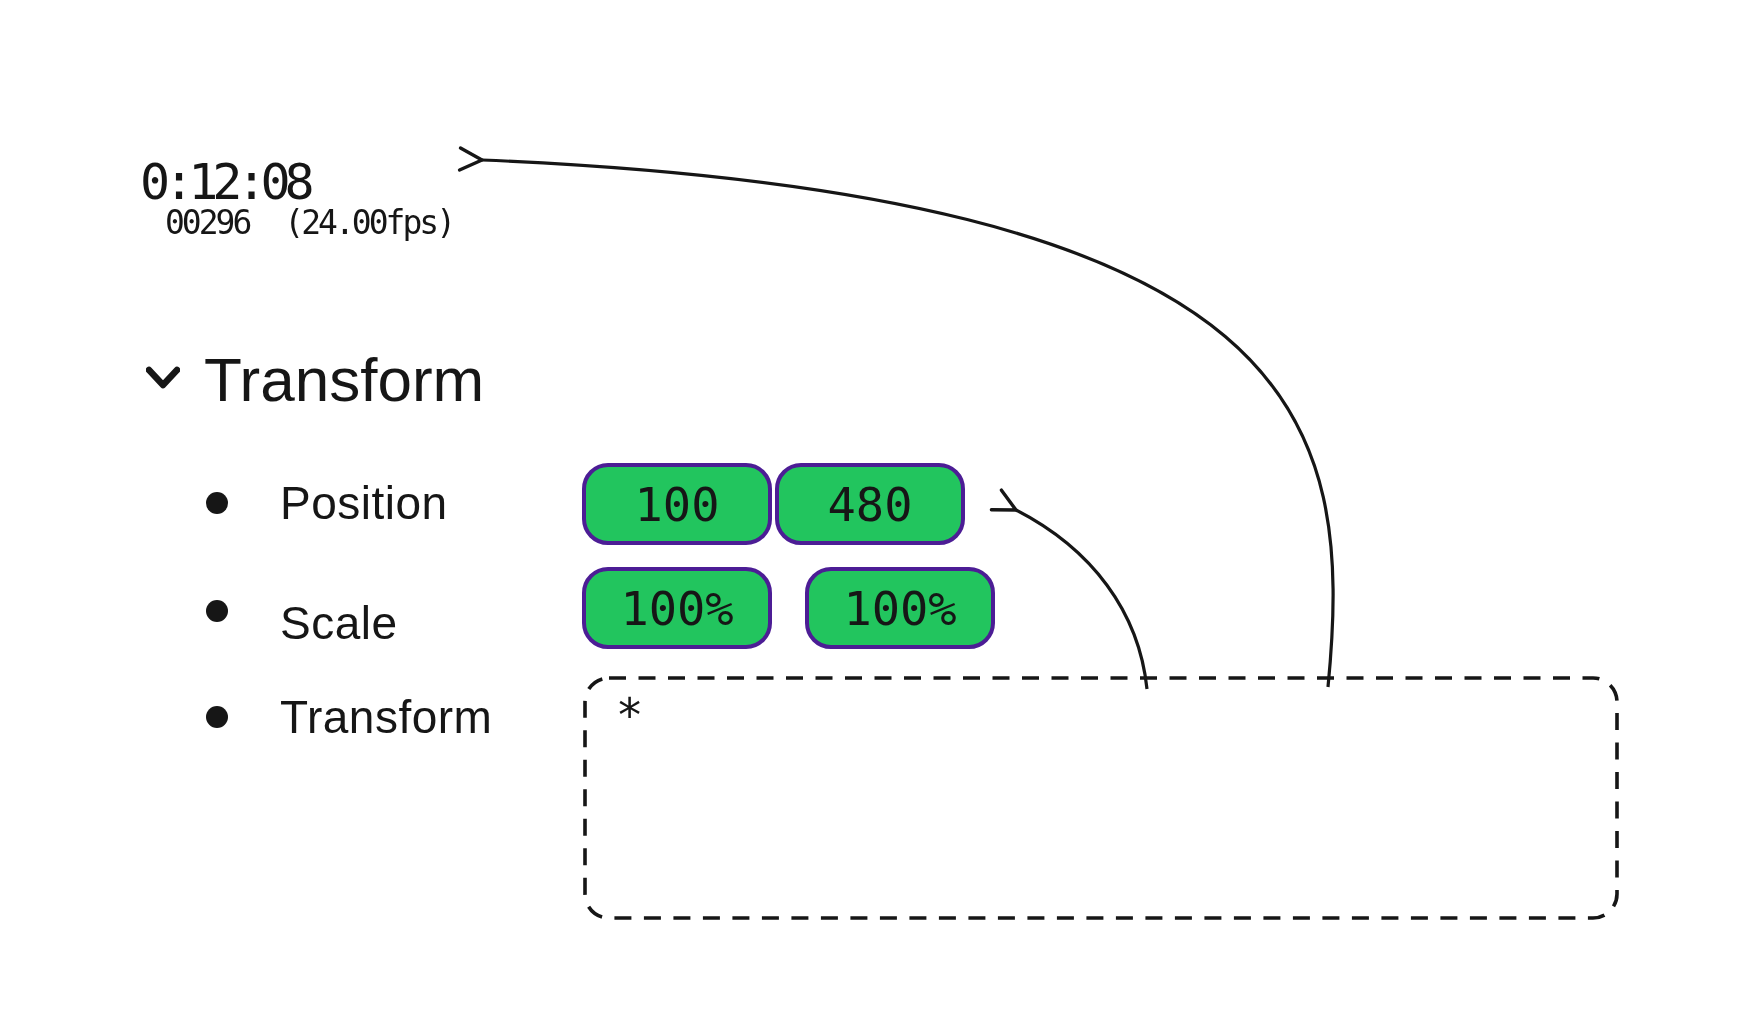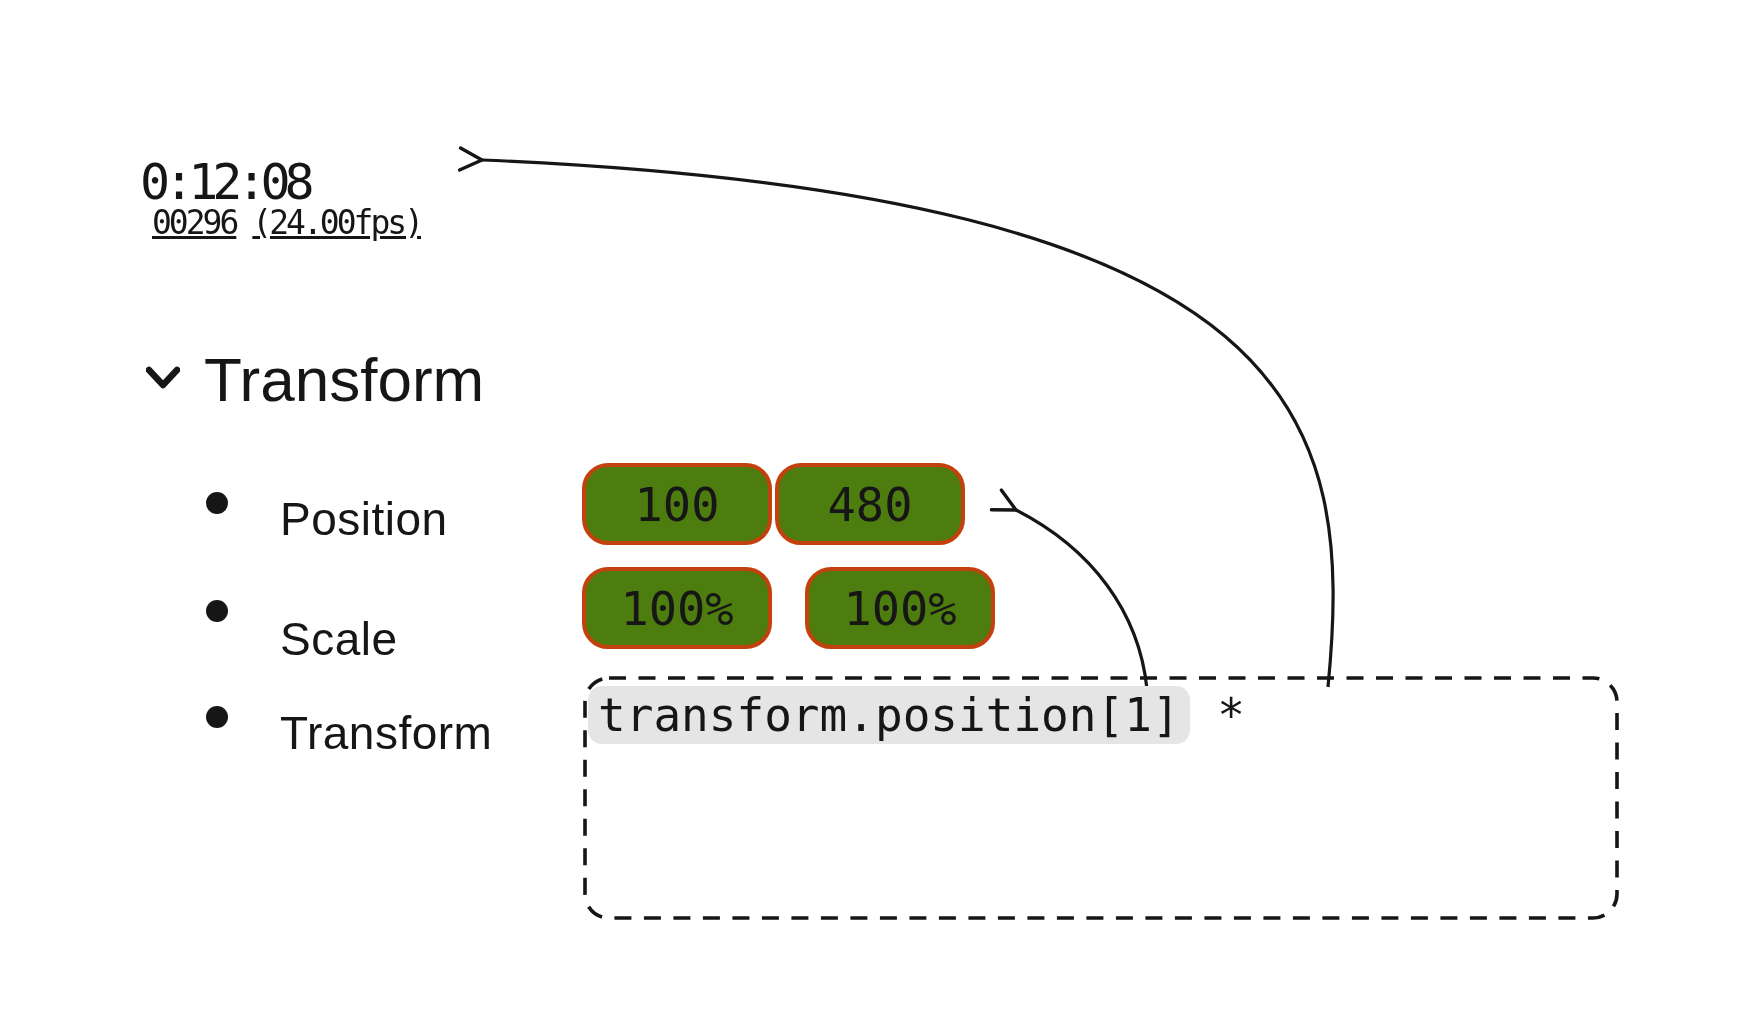--- a/index.html
+++ b/index.html
@@ -16,57 +16,57 @@
   
   .timecode {
     left: 140px; top: 116px;
     font-family: "DejaVu Sans Mono", monospace;
     font-size: 50px; line-height: 1;
     letter-spacing: -6px;
     font-weight: 500;
     margin-top: 41px;
   }
   .frameinfo {
-    left: 152px; top: 206px;
+    left: 165px; top: 206px;
     font-family: "DejaVu Sans Mono", monospace;
     font-size: 33px; line-height: 1;
     letter-spacing: -3px;
-    display: flex; gap: 16px; text-decoration: underline;
+    display: flex; gap: 35px;
   }
 
   
   .chevron { left: 146px; top: 366px; width: 34px; height: 23px; }
   .section-title {
     left: 204px; top: 352px;
     font-size: 62px; line-height: 56px;
     letter-spacing: 0px;
   }
 
   
   .bullet {
     width: 22px; height: 22px; border-radius: 50%;
     background: #161616; left: 206px;
   }
   .row-label {
     left: 280px;
-    font-size: 46px; line-height: 46px; letter-spacing: 0.5px; margin-top: 16px;
+    font-size: 46px; line-height: 46px; letter-spacing: 0.5px;
   }
   .b-pos { top: 492px; } .l-pos { top: 480px; }
   .b-scl { top: 600px; } .l-scl { top: 600px; }
   .b-rot { top: 706px; } .l-rot { top: 694px; }
 
   
   .valbox {
     width: 190px; height: 82px;
-    border: 4px solid #c2410c; border-radius: 26px;
+    border: 4px solid #4c1d95; border-radius: 26px;
     box-sizing: border-box;
     display: flex; align-items: center; justify-content: center;
     font-family: "DejaVu Sans Mono", monospace;
     font-size: 47px; letter-spacing: 0px;
-    background: #4d7c0f;
+    background: #22c55e;
   }
   .vb-px { left: 582px; top: 463px; }
   .vb-py { left: 775px; top: 463px; }
   .vb-sx { left: 582px; top: 567px; }
   .vb-sy { left: 805px; top: 567px; }
 
   
   .expr {
     left: 588px; top: 686px;
     display: flex; align-items: center;
@@ -125,15 +125,14 @@
 
 <div class="abs bullet b-rot"></div>
 <div class="abs row-label l-rot">Transform</div>
 
 <div class="abs valbox vb-px">100</div>
 <div class="abs valbox vb-py">480</div>
 <div class="abs valbox vb-sx">100%</div>
 <div class="abs valbox vb-sy">100%</div>
 
 <div class="abs expr">
-  <span class="tok-hl">transform.position[1]</span>
   <span class="tok-plain"> * </span>
 </div>
 
 </body></html>

